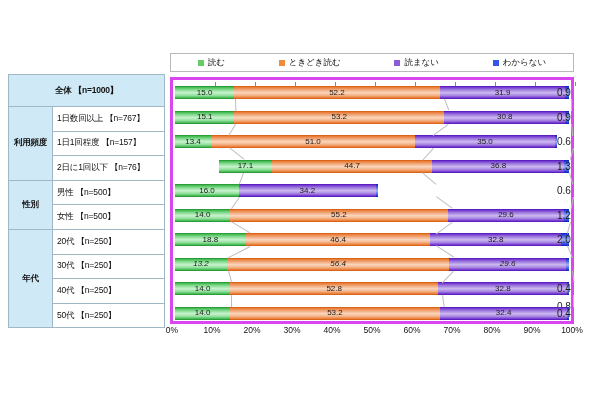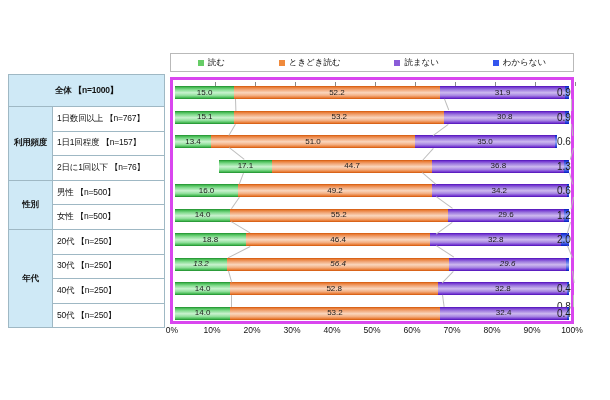--- a/index.html
+++ b/index.html
@@ -333,23 +333,20 @@
             </div>
             <div class="seg seg-purple" style="width: 147.2px;">
               <span class="val">36.8</span>
             </div>
             <div class="seg seg-blue" style="width: 5.2px;"></div>
           </div>
           <div class="outside-val" style="top: 77.65px; left: 382px;">1.3</div>
           <div class="bar-row" style="top: 102.2px;">
             <div class="seg seg-green" style="width: 64px;">
               <span class="val">16.0</span>
-            </div>
-            <div class="seg seg-orange" style="width: 196.8px;">
-              <span class="val">49.2</span>
             </div>
             <div class="seg seg-purple" style="width: 136.8px;">
               <span class="val">34.2</span>
             </div>
             <div class="seg seg-blue" style="width: 2.4px;"></div>
           </div>
           <div class="outside-val" style="top: 102.2px; left: 382px;">0.6</div>
           <div class="bar-row" style="top: 126.75px;">
             <div class="seg seg-green" style="width: 56px;">
               <span class="val">14.0</span>

